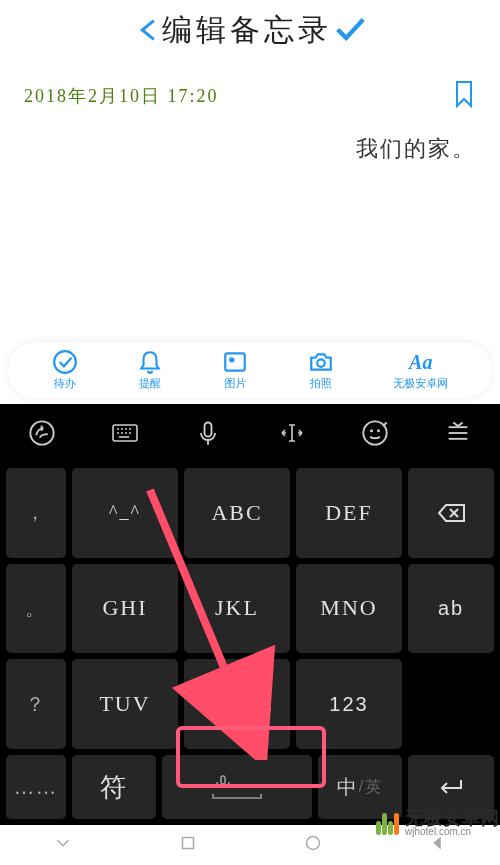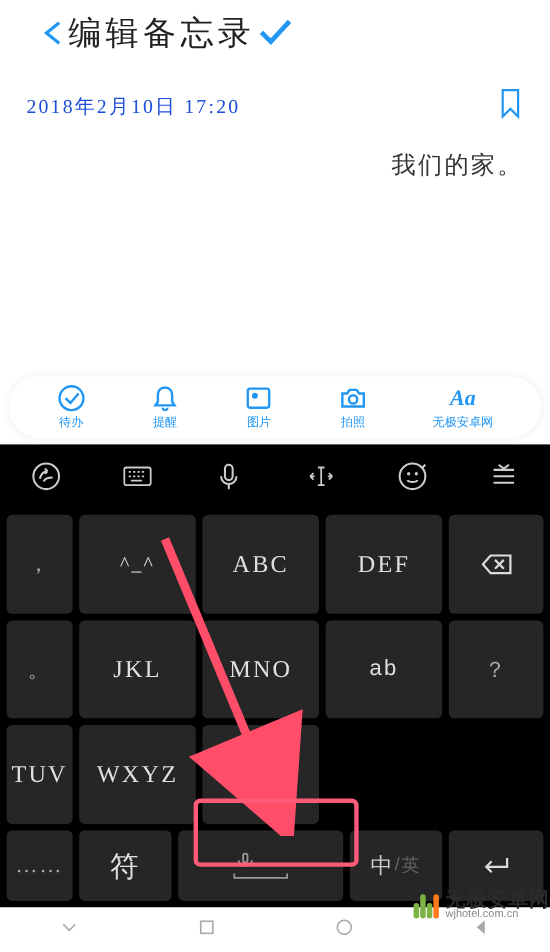--- a/index.html
+++ b/index.html
@@ -1,28 +1,28 @@
 <!DOCTYPE html>
 <html><head>
   <meta charset="utf-8">
   <style>
     * { margin: 0; padding: 0; box-sizing: border-box; }
     body { width: 500px; height: 865px; background: #fff; font-family: 'STKaiti','KaiTi',cursive,sans-serif; position: relative; overflow: hidden; }
 
     
-    .header { height: 60px; display: flex; align-items: center; justify-content: flex-start; padding: 0 34px; }
+    .header { height: 60px; display: flex; align-items: center; justify-content: center; padding: 0 34px; }
     .back-btn { display: flex; align-items: center; justify-content: center; }
     .back-btn svg { width: 28px; height: 28px; stroke: #2196f3; stroke-width: 2.5; fill: none; }
     .page-title { font-size: 30px; color: #222; font-family: 'STKaiti','KaiTi',cursive; letter-spacing: 4px; }
     .confirm-btn svg { width: 34px; height: 34px; stroke: #2196f3; stroke-width: 3; fill: none; }
 
     
     .note-area { padding: 20px 24px; }
     .note-meta { display: flex; justify-content: space-between; align-items: center; }
-    .timestamp { font-size: 18px; color: #1d4ed8; letter-spacing: 2px; font-family: 'STKaiti','KaiTi',cursive; }
+    .timestamp { font-size: 18px; color: #4d7c0f; letter-spacing: 2px; font-family: 'STKaiti','KaiTi',cursive; }
     .bookmark svg { width: 24px; height: 28px; stroke: #2196f3; stroke-width: 2; fill: none; }
     .note-body { margin-top: 22px; font-size: 22px; color: #333; font-family: 'STKaiti','KaiTi',cursive; letter-spacing: 2px; text-align: right; }
 
     
     .toolbar { position: absolute; top: 342px; left: 8px; right: 8px; height: 56px; background: #fff; border-radius: 28px; box-shadow: 0 0 8px rgba(0,0,0,0.08); display: flex; justify-content: space-around; align-items: center; padding: 4px 14px; }
     .tool { display: flex; flex-direction: column; align-items: center; gap: 1px; }
     .tool-icon { width: 26px; height: 26px; display: flex; align-items: center; justify-content: center; color: #2196f3; }
     .tool-icon svg { width: 26px; height: 26px; stroke: #2196f3; stroke-width: 2; fill: none; }
     .tool-label { font-size: 11px; color: #2196f3; font-family: sans-serif; }
     .tool .aa { font-size: 20px; color: #2196f3; font-weight: 600; font-style: italic; font-family: Georgia,serif; }
@@ -202,20 +202,21 @@
     <div class="key">DEF</div>
     <div class="key backspace edge">
         <svg viewBox="0 0 30 24">
           <path d="M10 4 L28 4 L28 20 L10 20 L3 12 Z"></path>
           <line x1="14" y1="8" x2="22" y2="16"></line>
           <line x1="22" y1="8" x2="14" y2="16"></line>
         </svg>
       </div>
 
     <div class="key side">。</div>
+    <div class="key">GHI</div>
     <div class="key">JKL</div>
     <div class="key">MNO</div>
     <div class="key edge">ab</div>
 
     <div class="key side">？</div>
     <div class="key">TUV</div>
     <div class="key">WXYZ</div>
     <div class="key edge">123</div>
   </div>
 

